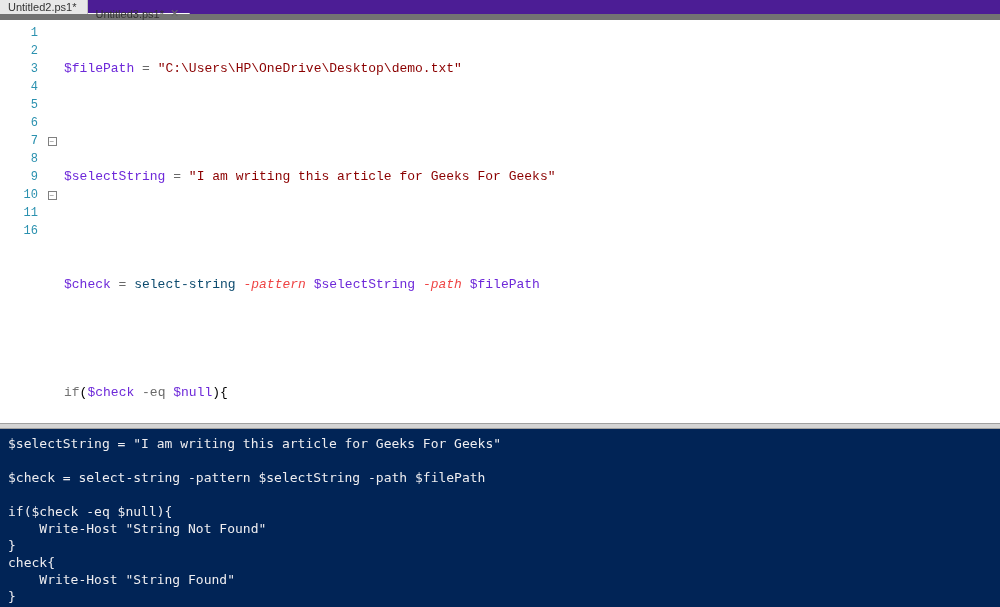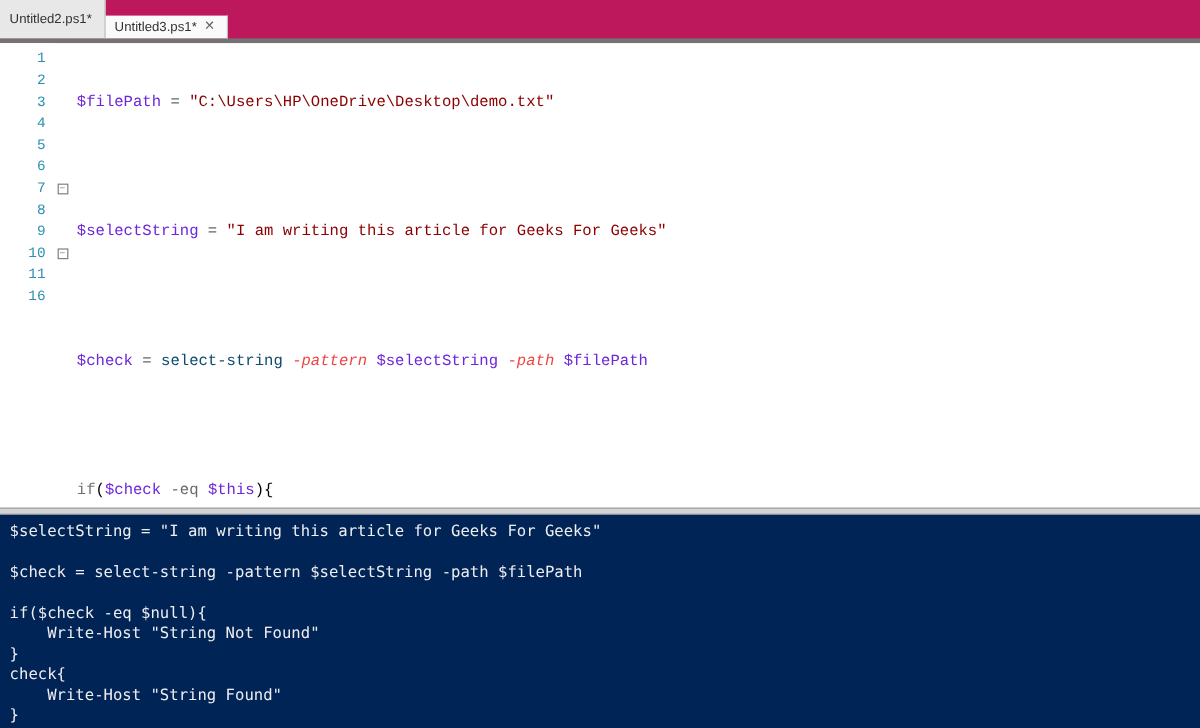--- a/index.html
+++ b/index.html
@@ -8,23 +8,23 @@
       font-size: 13px;
       width: 1000px;
       height: 607px;
       display: flex;
       flex-direction: column;
       background: #fff;
       overflow: hidden;
     }
     .tabs {
       display: flex;
-      background: #be185d;
-      border-bottom: 4px solid #737373;
-      height: 36px;
+      background: #4c1d95;
+      border-bottom: 6px solid #737373;
+      height: 20px;
       align-items: stretch;
     }
     .tab {
       display: flex;
       align-items: center;
       padding: 0 10px 0 8px;
       border-right: 1px solid #c0c0c0;
       background: #e8e8e8;
       cursor: pointer;
       font-family: 'Segoe UI', Tahoma, sans-serif;
@@ -168,21 +168,21 @@
     <div class="fold-cell"></div>
     <div class="fold-cell"></div>
   </div>
   <div class="code">
     <div class="code-line"><span class="tok-var">$filePath</span><span class="tok-op"> = </span><span class="tok-str">"C:\Users\HP\OneDrive\Desktop\demo.txt"</span></div>
     <div class="code-line"></div>
     <div class="code-line"><span class="tok-var">$selectString</span><span class="tok-op"> = </span><span class="tok-str">"I am writing this article for Geeks For Geeks"</span></div>
     <div class="code-line"></div>
     <div class="code-line"><span class="tok-var">$check</span><span class="tok-op"> = </span><span class="tok-cmd">select-string</span><span class="tok-param"> -pattern </span><span class="tok-var">$selectString</span><span class="tok-param"> -path </span><span class="tok-var">$filePath</span></div>
     <div class="code-line"></div>
-    <div class="code-line"><span class="tok-kw">if</span><span class="tok-punc">(</span><span class="tok-var">$check</span><span class="tok-op"> -eq </span><span class="tok-var">$this</span><span class="tok-punc">){</span></div>
+    <div class="code-line"><span class="tok-kw">if</span><span class="tok-punc">(</span><span class="tok-var">$check</span><span class="tok-op"> -eq </span><span class="tok-var">$null</span><span class="tok-punc">){</span></div>
     
     
     
     
     
   </div>
 </div>
 
 <div class="splitter"></div>
 

